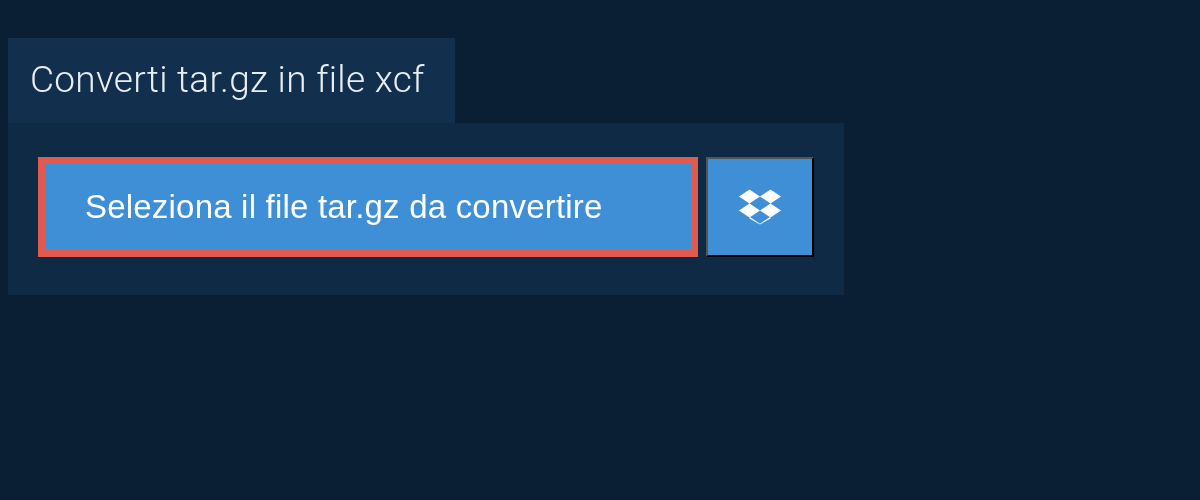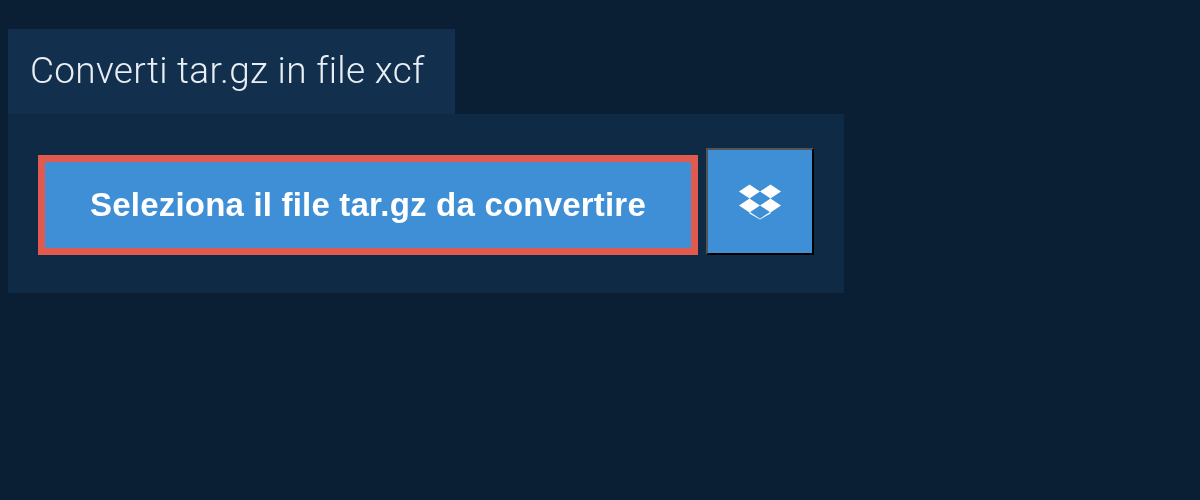--- a/index.html
+++ b/index.html
@@ -11,21 +11,21 @@
       width: 1200px;
       height: 500px;
       background: #0a1f33;
       font-family: -apple-system, BlinkMacSystemFont, "Segoe UI", Roboto, Helvetica, Arial, sans-serif;
       overflow: hidden;
     }
     .header-tab {
       background: #12304d;
       display: inline-block;
       padding: 20px 30px 22px 22px;
-      margin-top: 29px;
+      margin-top: 38px;
       margin-left: 8px;
     }
     .header-title {
       color: #e8eef3;
       font-size: 37px;
       font-weight: 300;
       letter-spacing: 0.3px;
     }
     .converter-panel {
       background: #0e2a45;
@@ -33,29 +33,27 @@
       margin-left: 8px;
       display: inline-flex;
       align-items: stretch;
       gap: 8px;
     }
     .select-file-button {
       background: #3f8fd6;
       border: 7px solid #e05a4f;
       color: #ffffff;
       font-size: 33px;
-      font-weight: 700;
+      font-weight: 400;
       padding: 24px 40px;
       cursor: pointer;
       display: flex;
       align-items: center;
-      justify-content: center;
       min-width: 660px;
       letter-spacing: 0.2px;
-      margin-top: 7px;
     }
     .dropbox-button {
       background: #3f8fd6;
       width: 108px;
       cursor: pointer;
       display: flex;
       align-items: center;
       justify-content: center;
     }
     .dropbox-button svg {

